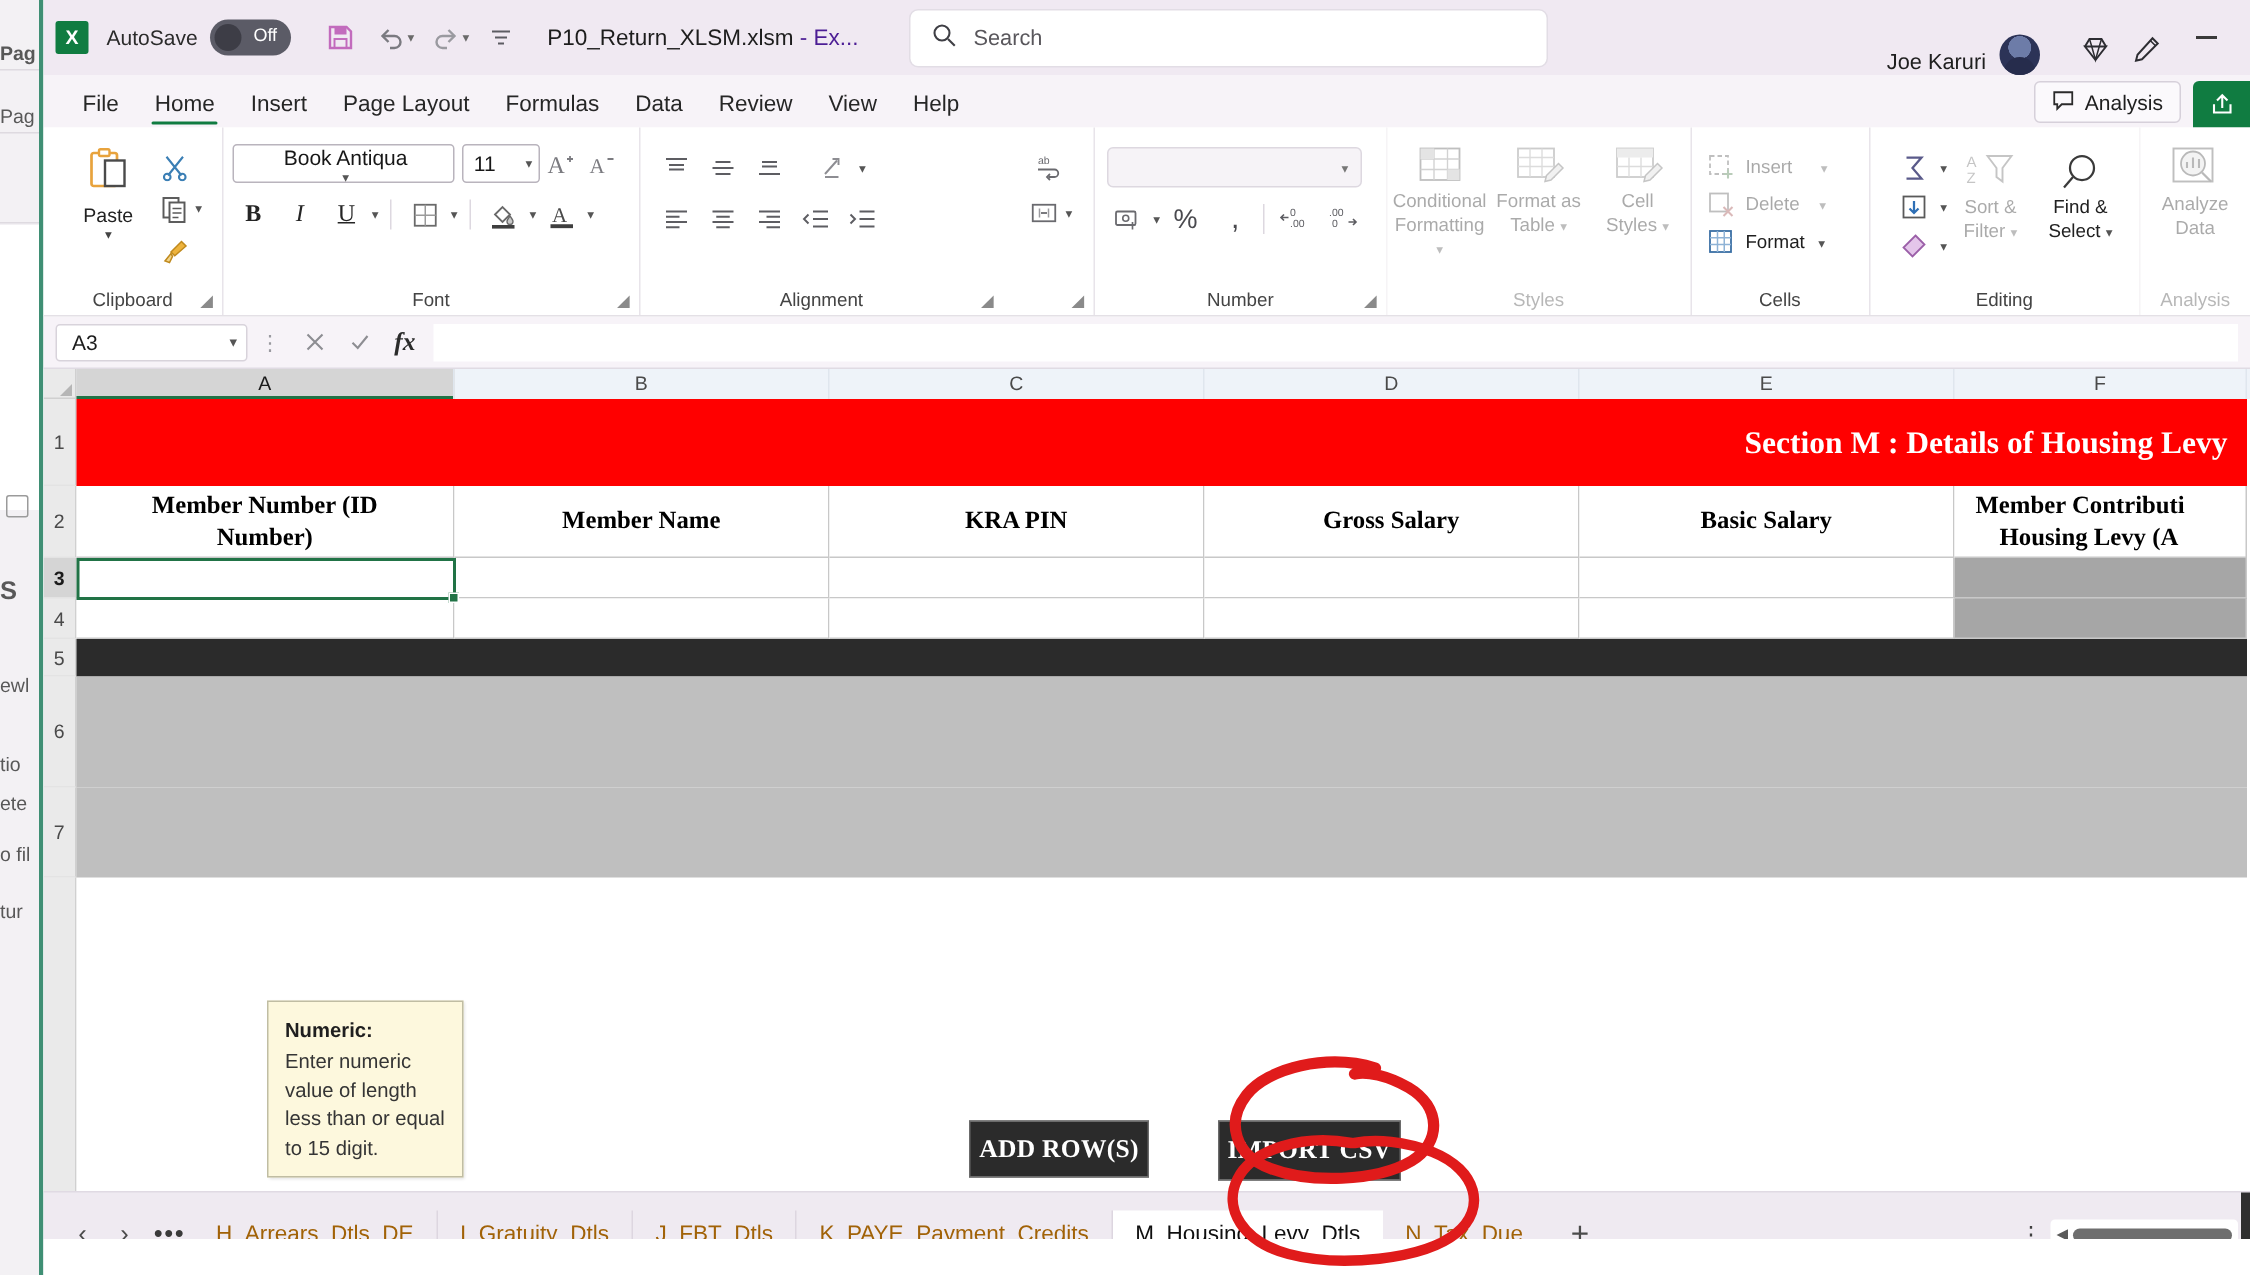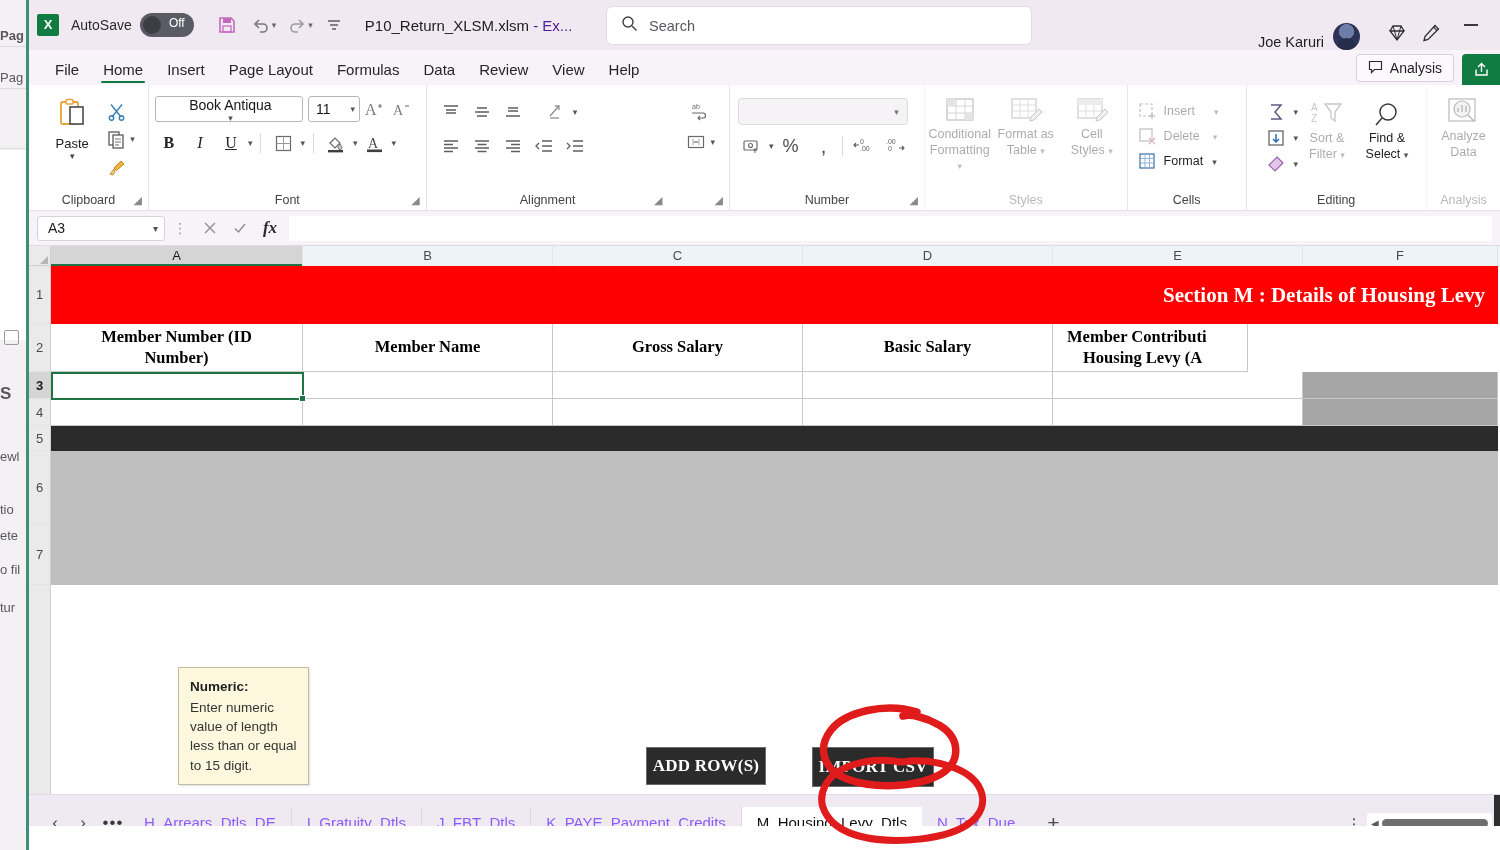--- a/index.html
+++ b/index.html
@@ -256,21 +256,21 @@
   
   #tabbar {
     position: relative; height: 56px; background: #efeaf1;
     display: flex; align-items: center; padding-left: 12px;
     border-top: 1px solid #e0dae3;
   }
   .navarrow { width: 28px; text-align:center; font-size: 17px; color: #4b4b4b; }
   .dots3 { width: 32px; text-align:center; font-size: 17px; color: #3a3a3a; letter-spacing:1px;
            line-height: 6px; }
   .stab {
-    font-size: 15px; color: #8b5cf6; padding: 0 15px; height: 32px;
+    font-size: 15px; color: #a16207; padding: 0 15px; height: 32px;
     display: flex; align-items: center; white-space: nowrap;
     border-right: 1px solid #ddd6e0;
   }
   .stab.active {
     background: #ffffff; color: #0f0f0f; border-right: none;
     position: relative; text-decoration: underline;
   }
   .stab.active::after {
     content:""; position:absolute; left: 7px; right: 7px; bottom: 3px; height: 2.5px;
     background: #217346;
@@ -820,20 +820,21 @@
           <div class="titlerow" style="width:1447px;height:58px">Section M : Details of Housing Levy</div>
         </div>
 
         <div class="srow">
           <div class="scell hdrcell" style="width:252px;height:48px">
             <span>
               <span>Member Number (ID</span><br><span>Number)</span>
             </span>
           </div>
           <div class="scell hdrcell" style="width:250px;height:48px">Member Name</div>
+          <div class="scell hdrcell" style="width:250px;height:48px">KRA PIN</div>
           <div class="scell hdrcell" style="width:250px;height:48px">Gross Salary</div>
           <div class="scell hdrcell" style="width:250px;height:48px">Basic Salary</div>
           <div class="scell hdrcell" style="width:195px;height:48px;justify-content:flex-start;padding-left:14px;text-align:left">
             <span style="white-space:nowrap">
               <span>Member Contributi</span><br><span style="padding-left:16px">Housing Levy (A</span>
             </span>
           </div>
         </div>
 
         <div class="srow">

